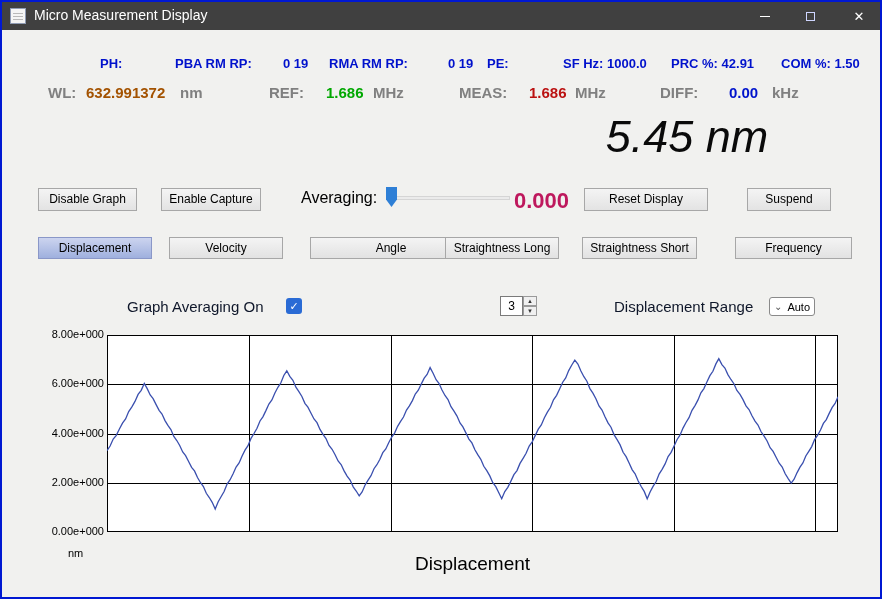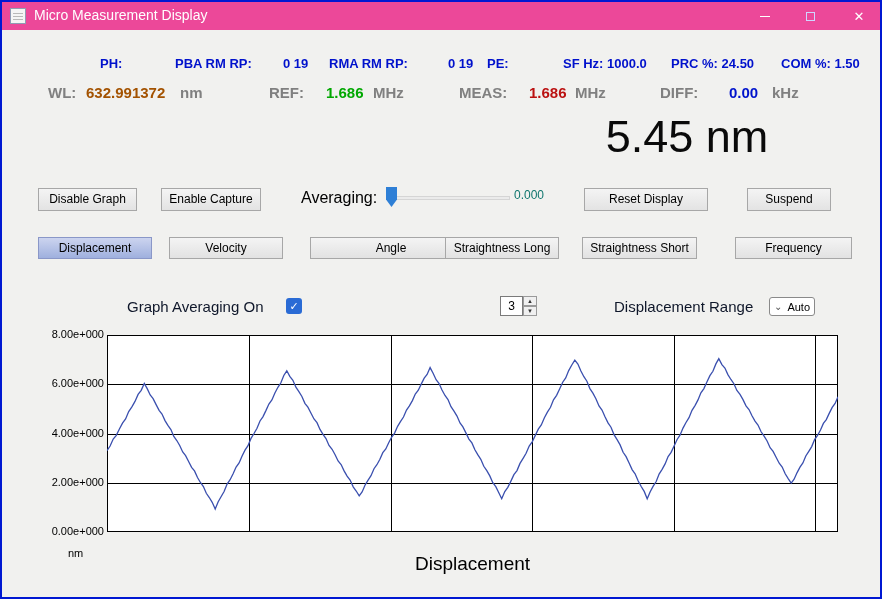--- a/index.html
+++ b/index.html
@@ -3,48 +3,48 @@
 <meta charset="utf-8">
 <style>
   * { box-sizing: border-box; margin: 0; padding: 0; }
   html,body { width:882px; height:599px; background:#fff; }
   .window {
     position:relative; width:882px; height:599px;
     border:2px solid #0018d2; background:#f1f1ef;
     font-family:"Liberation Sans", sans-serif; overflow:hidden;
   }
   
-  .titlebar { position:absolute; left:0; top:0; right:0; height:28px; background:#ec4899; color:#fff; }
+  .titlebar { position:absolute; left:0; top:0; right:0; height:28px; background:#404040; color:#fff; }
   .title-icon { position:absolute; left:8px; top:6px; width:16px; height:16px; background:#f5f5f5; border:1px solid #8f9bb3; }
   .title-icon::before { content:""; position:absolute; left:2px; right:2px; top:4px; height:8px;
     background:repeating-linear-gradient(#b9b9b9 0 1px, transparent 1px 3px); }
   .window-title { position:absolute; left:32px; top:5px; font-size:14px; white-space:nowrap; }
   .cap-btn { position:absolute; top:0; height:28px; display:flex; align-items:center; justify-content:center; cursor:default; }
   .cap-min { left:745px; width:36px; } .cap-max { left:790px; width:36px; } .cap-close { left:836px; width:42px; }
   .glyph-min { width:10px; height:1px; background:#fff; }
   .glyph-max { width:9px; height:9px; border:1px solid #cfd6ff; }
   .glyph-close { color:#fff; font-size:13px; line-height:13px; }
   
   .menubar { position:absolute; top:28px; left:0; right:0; height:19px; background:#fff; border-bottom:1px solid #d4d4d4; font-size:14px; }
   .menu-item { position:absolute; top:0; white-space:nowrap; color:#000; }
   
   .statusrow1 span { position:absolute; top:0; font-size:13px; font-weight:bold; color:#0011cc; white-space:pre; }
   .statusrow1 { position:absolute; left:0; top:54px; width:100%; height:16px;margin-left:48px; }
   .statusrow2 { position:absolute; left:0; top:70px; width:100%; height:18px; }
   .statusrow2 span { position:absolute; top:0; font-size:15px; font-weight:bold; white-space:pre;margin-top:12px; }
   
-  .reading { position:absolute; left:545px; top:109px; width:280px; text-align:center; font-size:45px; color:#0a0a0a; white-space:nowrap; }
+  .reading { position:absolute; left:545px; top:109px; width:280px; text-align:center; font-size:45px; color:#0a0a0a; white-space:nowrap;font-style:italic; }
   
   .btn { position:absolute; top:186px; height:23px; background:linear-gradient(#f4f4f4,#e3e3e3); border:1px solid #a7a7a7;
          font-family:"Liberation Sans",sans-serif; font-size:12px; color:#000; text-align:center; line-height:21px; cursor:default; }
   .avg-label { position:absolute; left:299px; top:187px; font-size:16px; color:#000; }
   .slider-track { position:absolute; left:385px; top:194px; width:123px; height:4px; background:#ebebeb; border:1px solid #d5d5d5; }
   .slider-thumb { position:absolute; left:384px; top:185px; width:11px; height:20px; background:#2e7fd6;
                   clip-path:polygon(0 0,100% 0,100% 63%,50% 100%,0 63%); }
-  .avg-value { position:absolute; left:512px; top:186px; font-size:12px; color:#0f766e; }
+  .avg-value { position:absolute; left:512px; top:186px; font-size:22px; color:#be185d;font-weight:bold; }
   
   .tab { position:absolute; top:235px; height:22px; background:linear-gradient(#f4f4f4,#e2e2e2); border:1px solid #a7a7a7;
          font-size:12px; text-align:center; line-height:20px; color:#000; cursor:default; }
   .tab.selected { background:linear-gradient(#ccd4ef,#9fb0de); border-color:#8a97c8; }
   
   .gc-label { position:absolute; font-size:15px; color:#0f172a; white-space:nowrap; }
   .checkbox { position:absolute; left:284px; top:296px; width:16px; height:16px; background:#2a6bd5; border-radius:3px;
               color:#fff; font-size:11px; line-height:16px; text-align:center; }
   .spin-box { position:absolute; left:498px; top:294px; width:23px; height:20px; background:#fff; border:1px solid #7a7a7a;
               font-size:12px; text-align:center; line-height:18px; color:#000; }
@@ -83,21 +83,21 @@
 
 
   <div class="statusrow1">
       <span style="left: 50px;">PH:</span>
       <span style="left: 125px;">PBA RM RP:</span>
       <span style="left: 233px;">0 19</span>
       <span style="left: 279px;">RMA RM RP:</span>
       <span style="left: 398px;">0 19</span>
       <span style="left: 437px;">PE:</span>
       <span style="left: 513px;">SF Hz: 1000.0</span>
-      <span style="left: 621px;">PRC %: 24.50</span>
+      <span style="left: 621px;">PRC %: 42.91</span>
       <span style="left: 731px;">COM %: 1.50</span>
     </div>
   <div class="statusrow2">
       <span style="left: 46px; color: rgb(128, 128, 128);">WL:</span>
       <span style="left: 84px; color: rgb(163, 82, 0);">632.991372</span>
       <span style="left: 178px; color: rgb(128, 128, 128);">nm</span>
       <span style="left: 267px; color: rgb(128, 128, 128);">REF:</span>
       <span style="left: 324px; color: rgb(0, 168, 0);">1.686</span>
       <span style="left: 371px; color: rgb(128, 128, 128);">MHz</span>
       <span style="left: 457px; color: rgb(128, 128, 128);">MEAS:</span>

